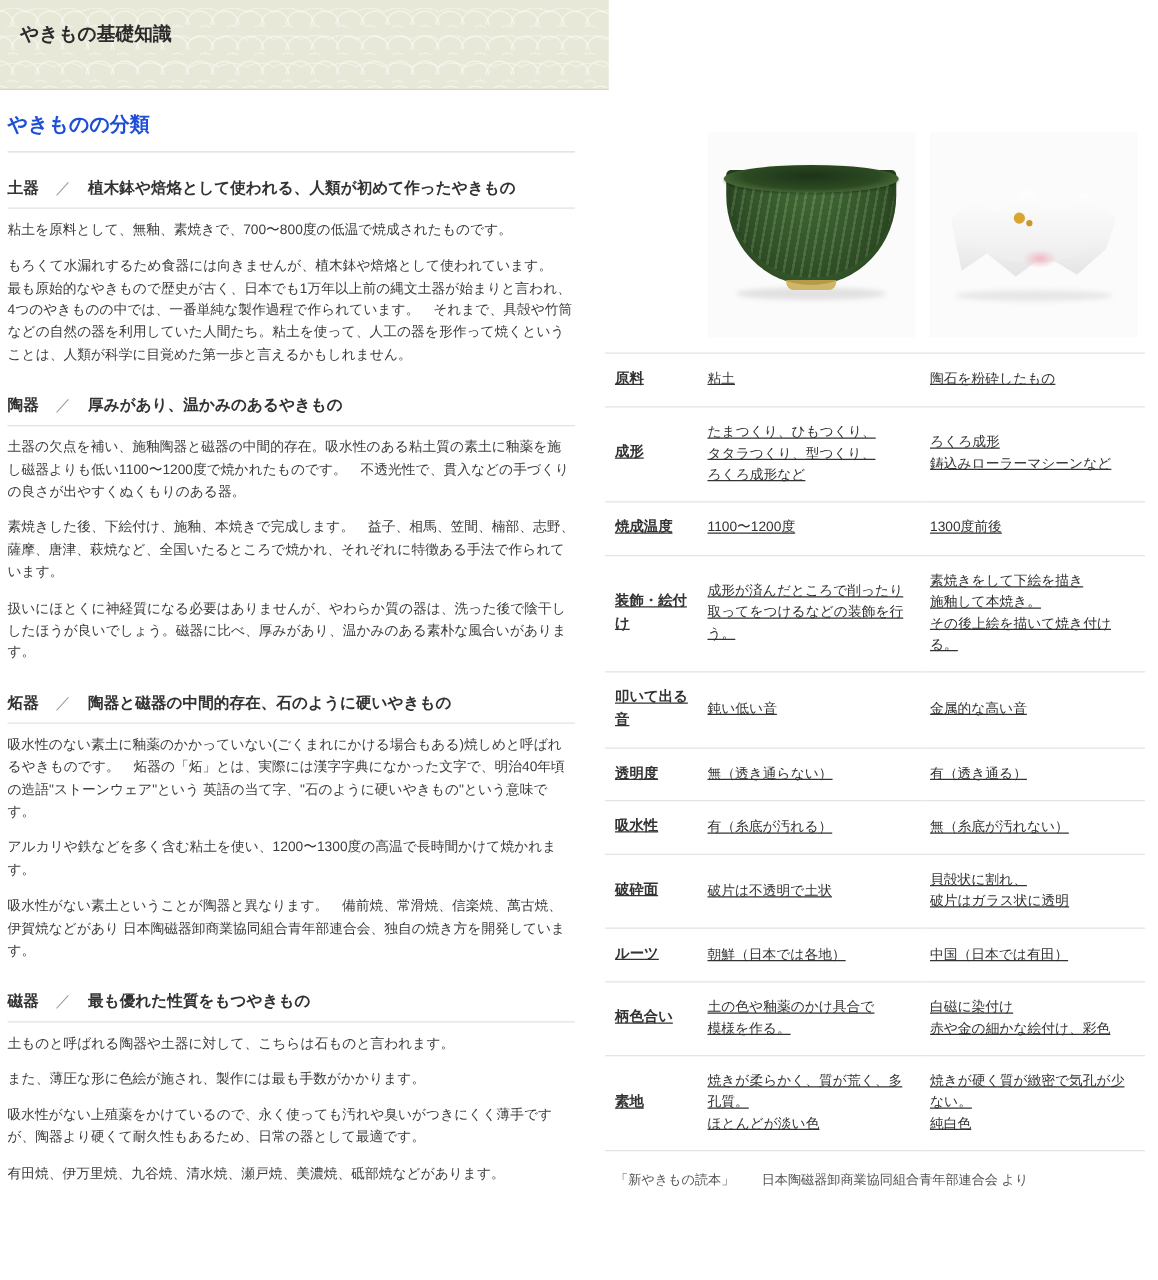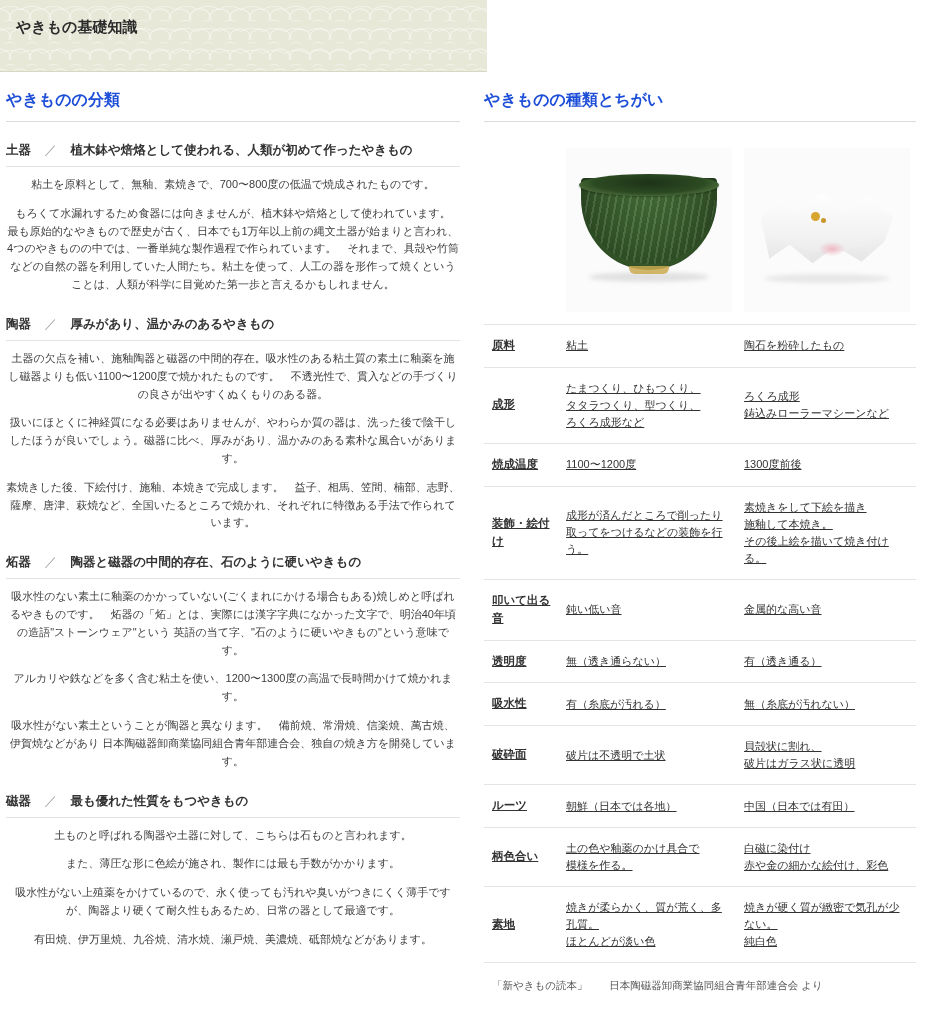--- a/index.html
+++ b/index.html
@@ -79,21 +79,21 @@
     color: #999;
     font-weight: normal;
     padding: 0 10px;
   }
   h3.sub-title:first-of-type { margin-top: 20px; }
   .para {
     font-size: 11px;
     line-height: 1.62;
     margin: 0 0 11px 0;
     color: #3c3c3c;
-    text-align: center;
+    text-align: left;
   }
   .para:last-child { margin-bottom: 0; }
 
   
   .cmp-table {
     width: 100%;
     border-collapse: collapse;
     margin-top: 4px;
   }
   .cmp-table tr { border-bottom: 1px solid #e4e4e4; }
@@ -250,22 +250,22 @@
     </h3>
     <p class="para">粘土を原料として、無釉、素焼きで、700〜800度の低温で焼成されたものです。</p>
     <p class="para">もろくて水漏れするため食器には向きませんが、植木鉢や焙烙として使われています。　最も原始的なやきもので歴史が古く、日本でも1万年以上前の縄文土器が始まりと言われ、4つのやきものの中では、一番単純な製作過程で作られています。　それまで、具殻や竹筒などの自然の器を利用していた人間たち。粘土を使って、人工の器を形作って焼くということは、人類が科学に目覚めた第一歩と言えるかもしれません。</p>
 
     <h3 class="sub-title">
       <span>陶器</span>
       <span class="slash">／</span>
       <span>厚みがあり、温かみのあるやきもの</span>
     </h3>
     <p class="para">土器の欠点を補い、施釉陶器と磁器の中間的存在。吸水性のある粘土質の素土に釉薬を施し磁器よりも低い1100〜1200度で焼かれたものです。　不透光性で、貫入などの手づくりの良さが出やすくぬくもりのある器。</p>
+    <p class="para">素焼きした後、下絵付け、施釉、本焼きで完成します。　益子、相馬、笠間、楠部、志野、薩摩、唐津、萩焼など、全国いたるところで焼かれ、それぞれに特徴ある手法で作られています。</p>
     <p class="para">扱いにほとくに神経質になる必要はありませんが、やわらか質の器は、洗った後で陰干ししたほうが良いでしょう。磁器に比べ、厚みがあり、温かみのある素朴な風合いがあります。</p>
-    <p class="para">素焼きした後、下絵付け、施釉、本焼きで完成します。　益子、相馬、笠間、楠部、志野、薩摩、唐津、萩焼など、全国いたるところで焼かれ、それぞれに特徴ある手法で作られています。</p>
 
     <h3 class="sub-title">
       <span>炻器</span>
       <span class="slash">／</span>
       <span>陶器と磁器の中間的存在、石のように硬いやきもの</span>
     </h3>
     <p class="para">吸水性のない素土に釉薬のかかっていない(ごくまれにかける場合もある)焼しめと呼ばれるやきものです。　炻器の「炻」とは、実際には漢字字典になかった文字で、明治40年頃の造語"ストーンウェア"という 英語の当て字、"石のように硬いやきもの"という意味です。</p>
     <p class="para">アルカリや鉄などを多く含む粘土を使い、1200〜1300度の高温で長時間かけて焼かれます。</p>
     <p class="para">吸水性がない素土ということが陶器と異なります。　備前焼、常滑焼、信楽焼、萬古焼、伊賀焼などがあり 日本陶磁器卸商業協同組合青年部連合会、独自の焼き方を開発しています。</p>
 
@@ -274,21 +274,20 @@
       <span class="slash">／</span>
       <span>最も優れた性質をもつやきもの</span>
     </h3>
     <p class="para">土ものと呼ばれる陶器や土器に対して、こちらは石ものと言われます。</p>
     <p class="para">また、薄圧な形に色絵が施され、製作には最も手数がかかります。</p>
     <p class="para">吸水性がない上殖薬をかけているので、永く使っても汚れや臭いがつきにくく薄手ですが、陶器より硬くて耐久性もあるため、日常の器として最適です。</p>
     <p class="para">有田焼、伊万里焼、九谷焼、清水焼、瀬戸焼、美濃焼、砥部焼などがあります。</p>
   </div>
 
   <div class="col-right">
-    <h2 class="section-title">やきものの種類とちがい</h2>
 
     <table class="cmp-table">
       <tbody>
         <tr class="photo-row">
           <th class="rowhead"></th>
           <td class="colA photo-cell">
             <div class="photo">
               <div class="shadow"></div>
               <div class="bowl"></div>
               <div class="bowl-ribs"></div>

